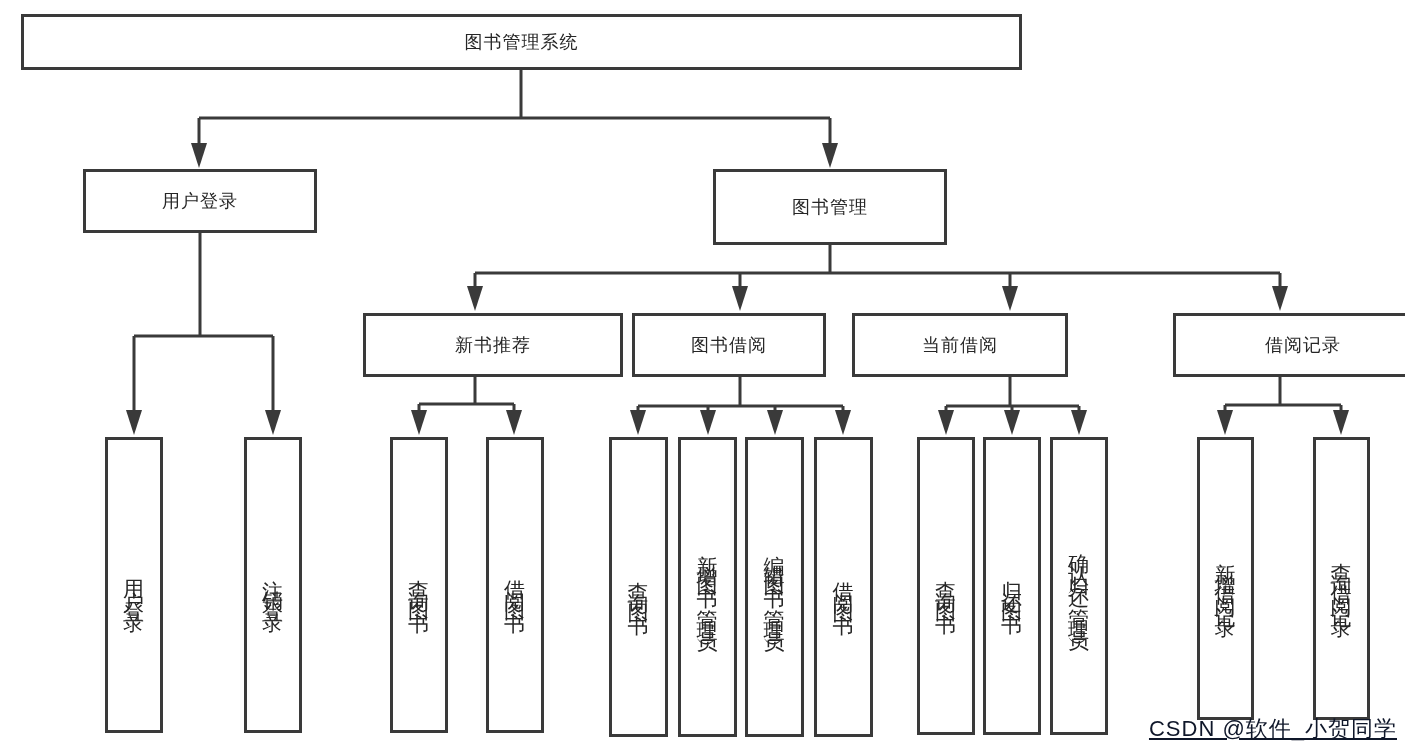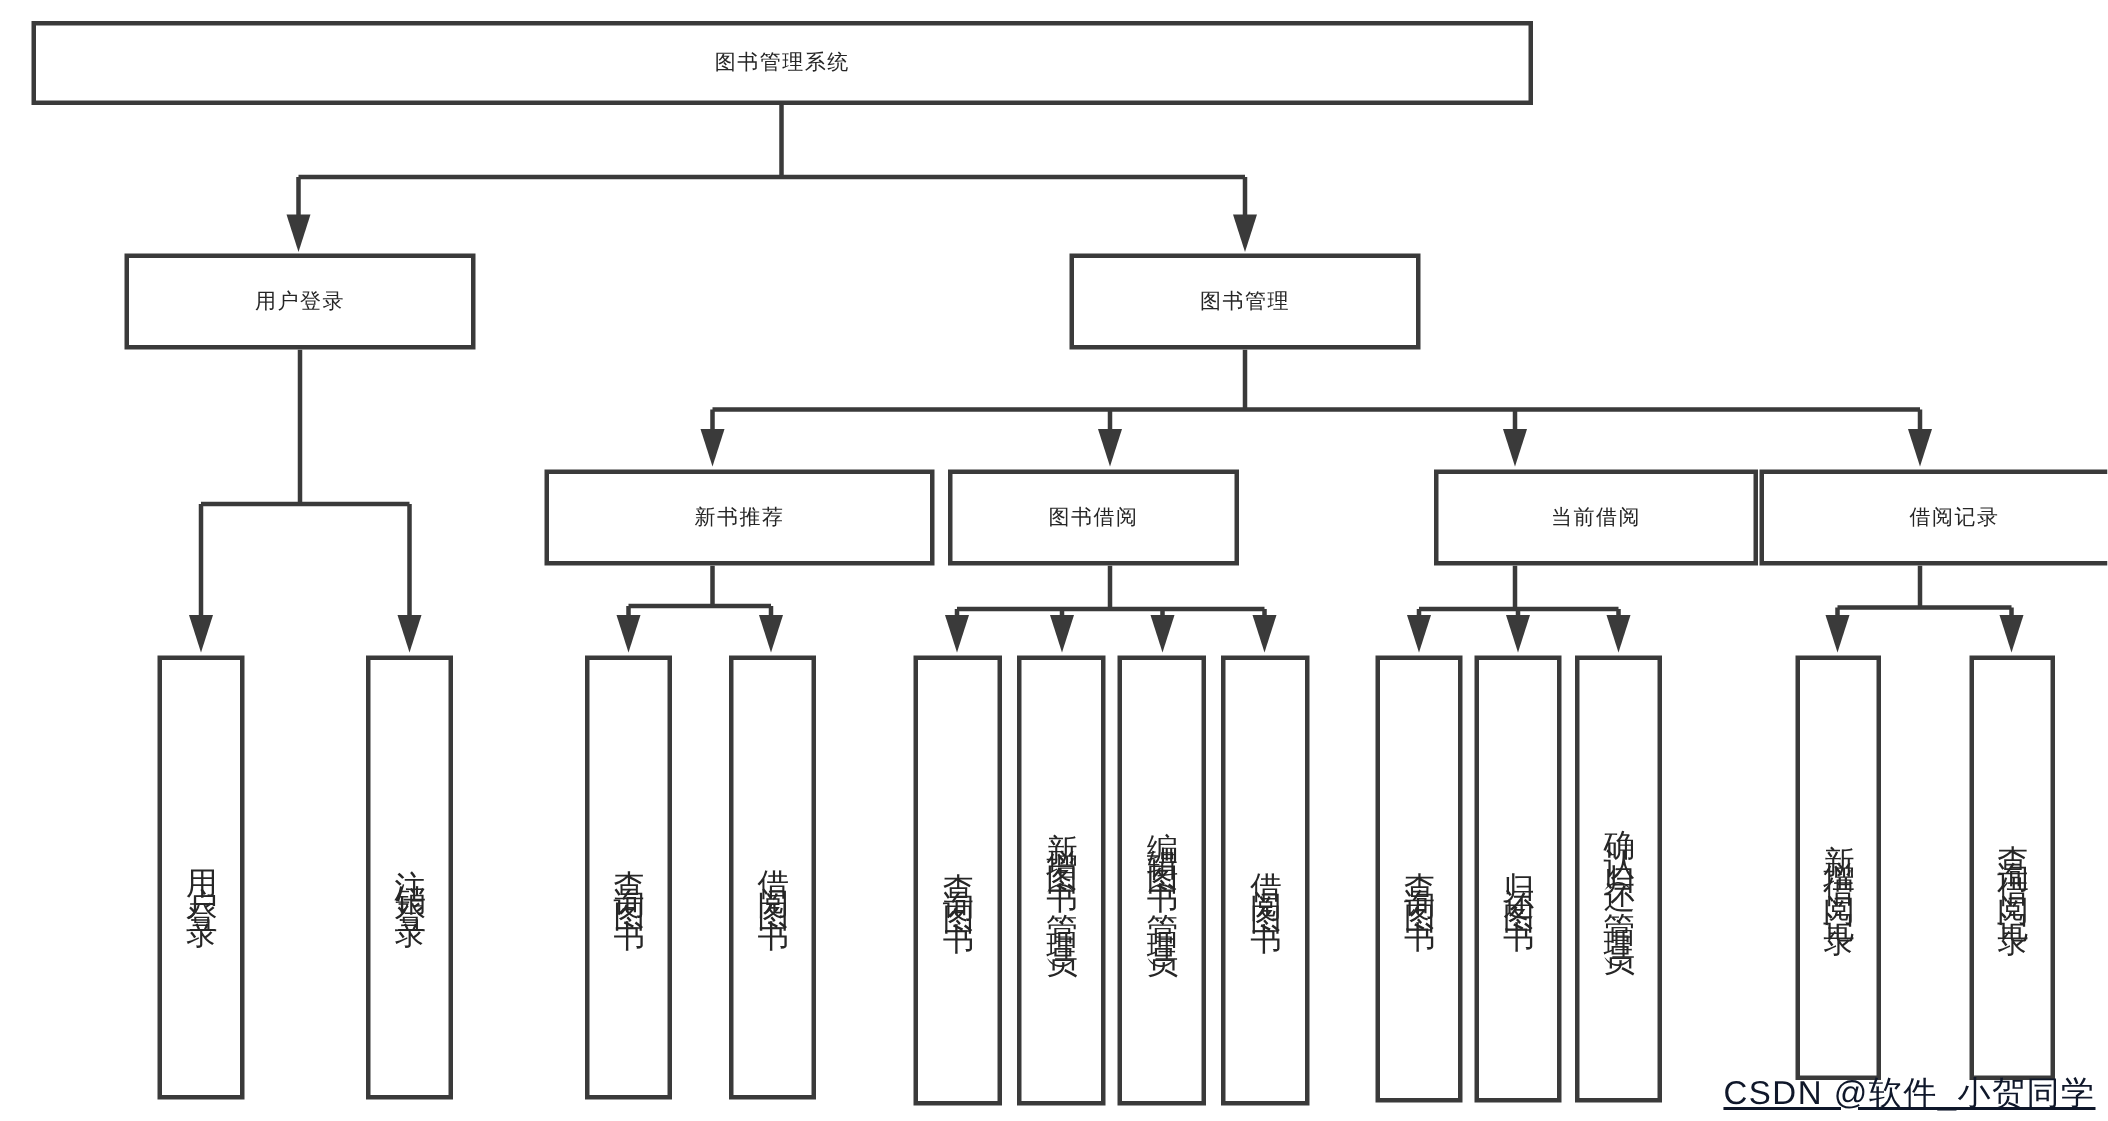--- a/index.html
+++ b/index.html
@@ -18,21 +18,21 @@
   svg.connectors path {
     fill:none; stroke:#3a3a3a; stroke-width:3;
   }
   svg.connectors polygon { fill:#3a3a3a; stroke:none; }
   .node {
     position:absolute;
     background:#ffffff;
     border:3px solid #3a3a3a;
     box-sizing:border-box;
     display:flex; align-items:center; justify-content:center;
-    font-size:14px; color:#262626;
+    font-size:18px; color:#262626;
     letter-spacing:1px;
     z-index:2;
   }
   .leaf {
     position:absolute;
     background:#ffffff;
     border:3px solid #3a3a3a;
     box-sizing:border-box;
     display:flex; align-items:center; justify-content:center;
     z-index:2;
@@ -112,31 +112,31 @@
     </g>
   </svg>
 
   <div class="node" style="left:21px; top:14px; width:1001px; height:56px;">
     <span>图书管理系统</span>
   </div>
 
   <div class="node" style="left:83px; top:169px; width:234px; height:64px;">
     <span>用户登录</span>
   </div>
-  <div class="node" style="left:713px; top:169px; width:234px; height:64px;font-family:Liberation Serif, serif;">
+  <div class="node" style="left:713px; top:169px; width:234px; height:76px;font-family:Liberation Serif, serif;">
     <span>图书管理</span>
   </div>
 
   <div class="node" style="left:363px; top:313px; width:260px; height:64px;">
     <span>新书推荐</span>
   </div>
   <div class="node" style="left:632px; top:313px; width:194px; height:64px;">
     <span>图书借阅</span>
   </div>
-  <div class="node" style="left:956px; top:313px; width:216px; height:64px;">
+  <div class="node" style="left:852px; top:313px; width:216px; height:64px;">
     <span>当前借阅</span>
   </div>
   <div class="node" style="left:1173px; top:313px; width:260px; height:64px;">
     <span>借阅记录</span>
   </div>
 
   <div class="leaf" style="left:105px; top:437px; width:58px; height:296px;">
     <span>用户登录</span>
   </div>
   <div class="leaf" style="left:244px; top:437px; width:58px; height:296px;">

